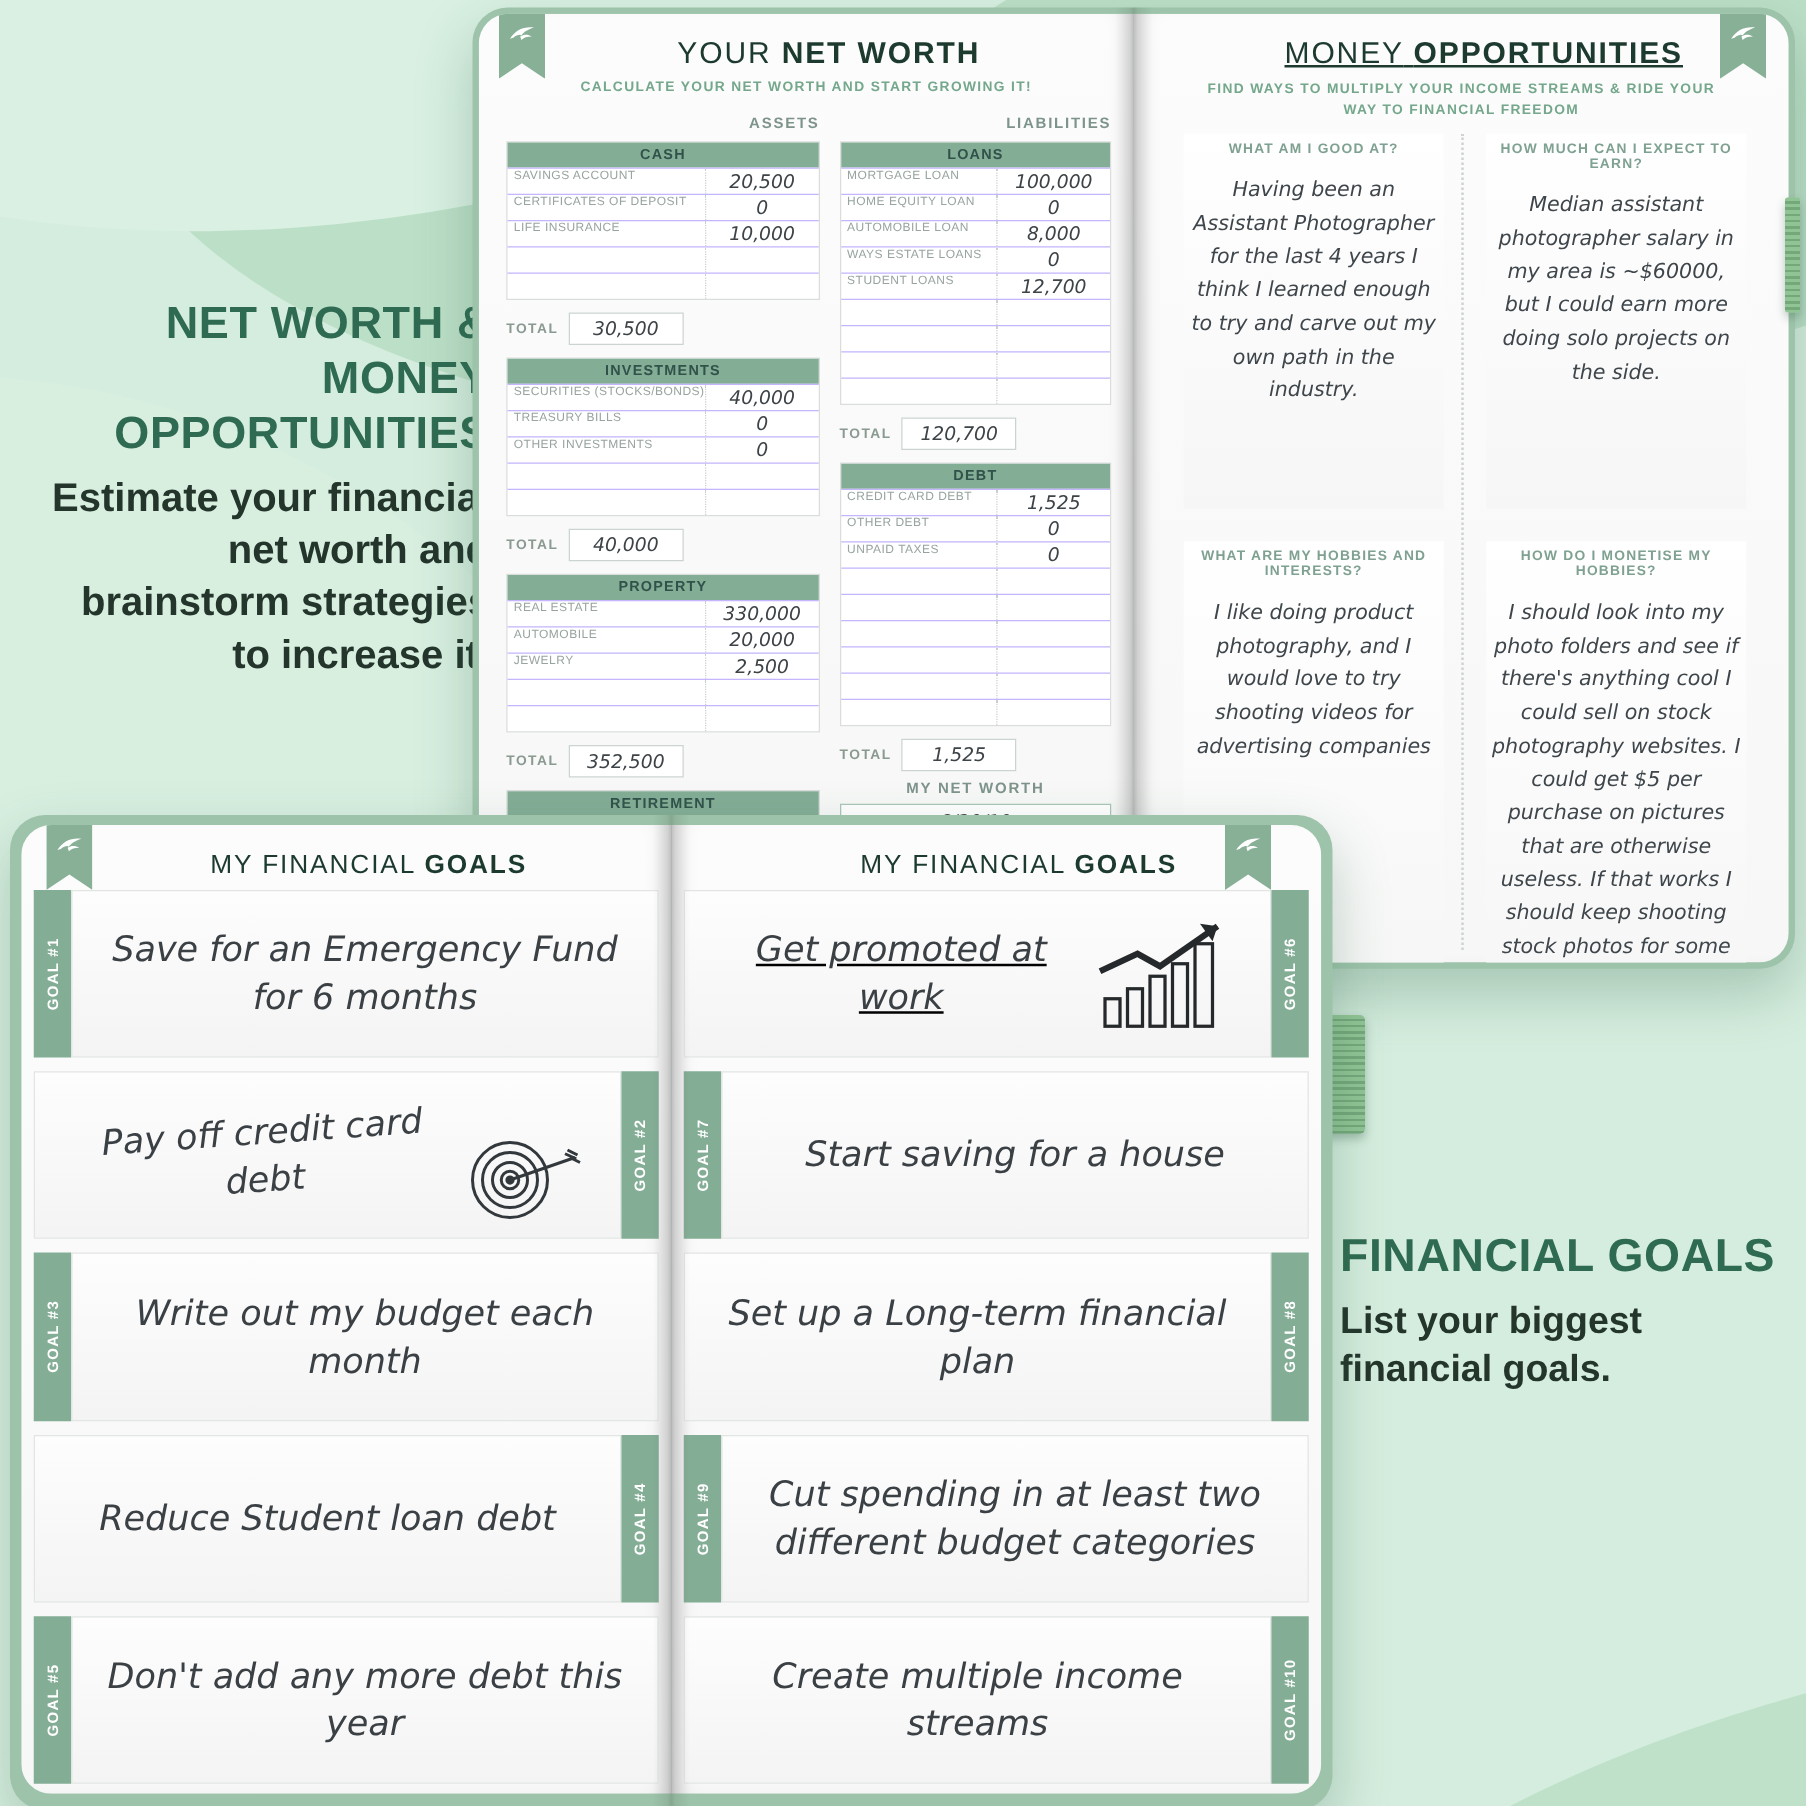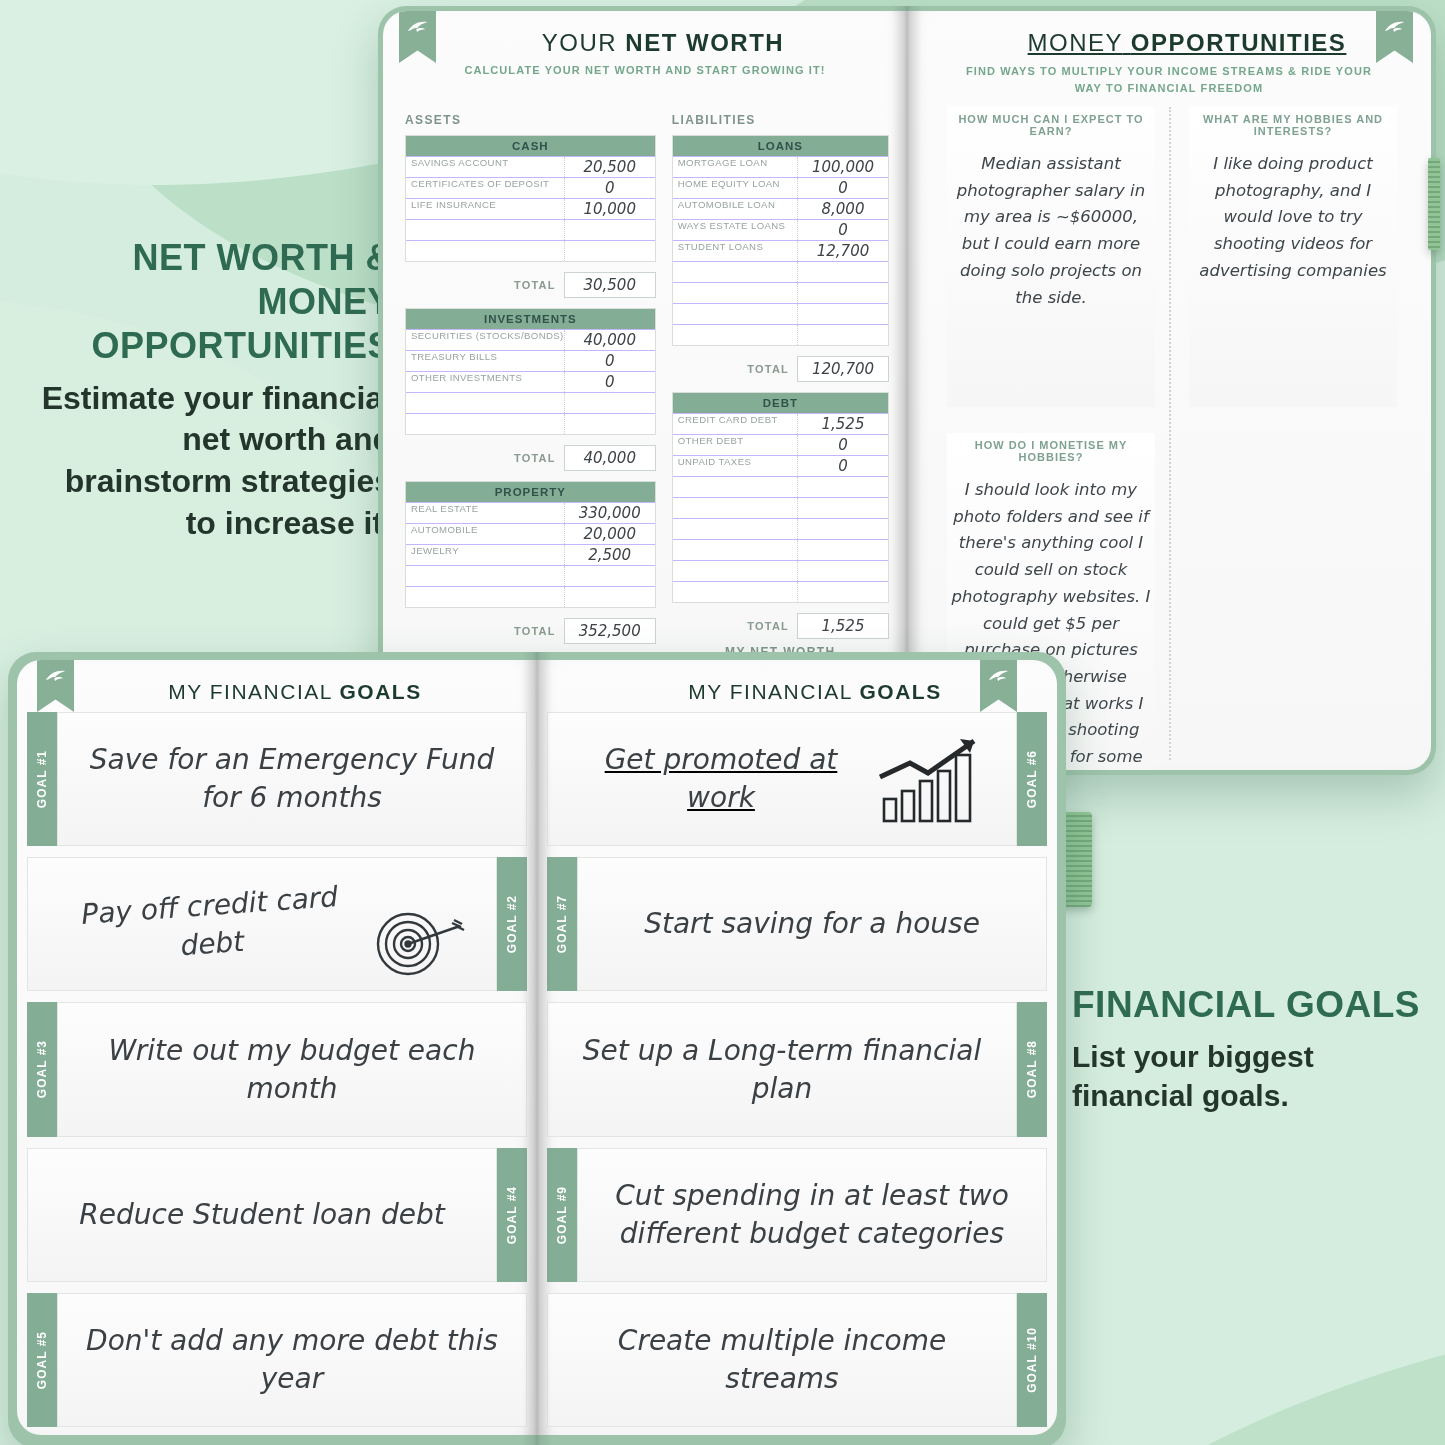--- a/index.html
+++ b/index.html
@@ -35,28 +35,28 @@
 
   
   .pg-title{position:absolute;left:0;right:0;text-align:center;color:#1d3a2e;letter-spacing:1.5px;padding-left:36px;}
   .pg-title .lt{font-weight:400;}
   .pg-title .bd{font-weight:800;}
   .nw-title{top:18px;font-size:24px;}
   .nw-sub{position:absolute;top:53px;left:0;right:0;text-align:center;font-size:11px;font-weight:700;
           letter-spacing:1.1px;color:#74a78c;}
   .nw-cols{position:absolute;top:80px;left:22px;right:18px;display:flex;gap:16px;}
   .nw-col{flex:1;}
-  .col-head{text-align:left;font-size:12px;font-weight:700;letter-spacing:1.4px;color:#7e948a;margin-bottom:8px;margin-top:22px;}
+  .col-head{text-align:right;font-size:12px;font-weight:700;letter-spacing:1.4px;color:#7e948a;margin-bottom:8px;}
   .tbl{border:1px solid #d9dedb;background:#fff;margin-bottom:10px;}
   .tbl-h{height:20px;line-height:20px;text-align:center;background:#84ad96;color:#31524a;
          font-size:11.5px;font-weight:700;letter-spacing:1px;}
   .trow{display:flex;height:20px;align-items:flex-start;border-top:1px solid #c4b5fd;}
   .tlabel{flex:1;font-size:9.6px;color:#98a49e;padding-left:5px;letter-spacing:.4px;white-space:nowrap;overflow:hidden;}
   .tvalue{width:90px;align-self:stretch;border-left:1px dotted #c8d1cc;display:flex;align-items:center;justify-content:center;font-size:15px;}
-  .ttotal{display:flex;justify-content:flex-end;align-items:center;height:26px;}
+  .ttotal{display:flex;align-items:center;height:26px;}
   .ttotal .tl{font-size:11px;font-weight:700;letter-spacing:1.2px;color:#8a9a90;margin-right:8px;}
   .ttotal .tv{width:90px;height:24px;border:1px solid #ccd4d0;background:#fff;display:flex;align-items:center;justify-content:center;font-size:15px;}
   .mnw-label{text-align:center;font-size:12px;font-weight:700;letter-spacing:1.4px;color:#7e948a;margin:6px 0 6px;}
   .mnw-box{border:1.5px solid #a9c6b6;background:#fff;height:42px;padding-top:4px;box-sizing:border-box;}
   .mnw-date{width:150px;margin:0 auto;text-align:center;font-size:15px;border-bottom:1px solid #b9c4bd;}
   .mnw-datelabel{text-align:center;font-size:7px;letter-spacing:1.5px;color:#9fb3a8;margin-top:2px;}
 
   
   .mo-title{top:18px;font-size:24px;text-decoration:underline;}
   .mo-sub{position:absolute;top:52px;left:50px;right:50px;text-align:center;font-size:11px;font-weight:700;
@@ -351,20 +351,24 @@
           </svg>
         </div>
         <div class="pg-title mo-title">
           <span class="lt">MONEY</span>
           <span class="bd">OPPORTUNITIES</span>
         </div>
         <div class="mo-sub">FIND WAYS TO MULTIPLY YOUR INCOME STREAMS &amp; RIDE YOUR WAY TO FINANCIAL FREEDOM</div>
         <div class="mo-divider"></div>
         <div class="mo-grid">
           <div class="mo-q">
+            <h4>WHAT AM I GOOD AT?</h4>
+            <div class="mo-ans hand">Having been an Assistant Photographer for the last 4 years I think I learned enough to try and carve out my own path in the industry.</div>
+          </div>
+          <div class="mo-q">
             <h4>HOW MUCH CAN I EXPECT TO EARN?</h4>
             <div class="mo-ans hand">Median assistant photographer salary in my area is ~$60000, but I could earn more doing solo projects on the side.</div>
           </div>
           <div class="mo-q">
             <h4>WHAT ARE MY HOBBIES AND INTERESTS?</h4>
             <div class="mo-ans hand">I like doing product photography, and I would love to try shooting videos for advertising companies</div>
           </div>
           <div class="mo-q">
             <h4>HOW DO I MONETISE MY HOBBIES?</h4>
             <div class="mo-ans hand">I should look into my photo folders and see if there's anything cool I could sell on stock photography websites. I could get $5 per purchase on pictures that are otherwise useless. If that works I should keep shooting stock photos for some good side money</div>

